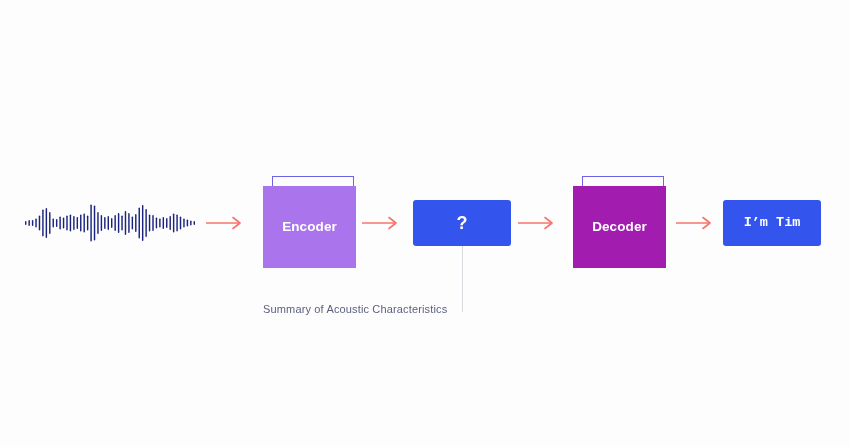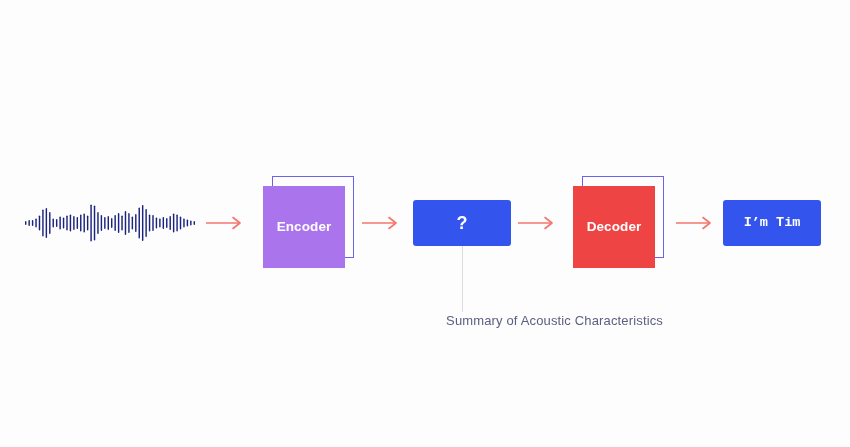--- a/index.html
+++ b/index.html
@@ -48,41 +48,41 @@
     width: 82px;
     height: 82px;
     border: 1.4px solid #6c63e8;
     background: transparent;
     z-index: 1;
   }
   .stack .fill {
     position: absolute;
     left: 0px;
     top: 10px;
-    width: 82px;
+    width: 93px;
     height: 82px;
     z-index: 2;
     display: flex;
     align-items: center;
     justify-content: center;
   }
   .stack .fill .lbl {
     color: #ffffff;
     font-size: 13.5px;
     font-weight: bold;
     letter-spacing: 0.1px;
     white-space: nowrap;
     line-height: 1;
   }
 
   #encoder-block { left: 263px; top: 176px; }
   #encoder-block .fill { background: #a974ec; }
 
   #decoder-block { left: 573px; top: 176px; }
-  #decoder-block .fill { background: #ef4444; }
+  #decoder-block .fill { background: #a21caf; }
 
   
   .flat-box {
     position: absolute;
     background: #3355ee;
     border-radius: 3px;
     display: flex;
     align-items: center;
     justify-content: center;
   }
@@ -127,24 +127,24 @@
     position: absolute;
     left: 462px;
     top: 246px;
     width: 1px;
     height: 66px;
     background: #d9d9e0;
   }
   #annotation-caption {
     position: absolute;
     left: 263px;
-    top: 313px;
+    top: 303px;
     width: 400px;
-    text-align: right;
-    font-size: 13px;
+    text-align: left;
+    font-size: 11px;
     color: #5c6080;
     letter-spacing: 0.15px;
     white-space: nowrap;
     line-height: 1.2;
   }
 </style>
 </head>
 <body>
 
 <div id="canvas">

